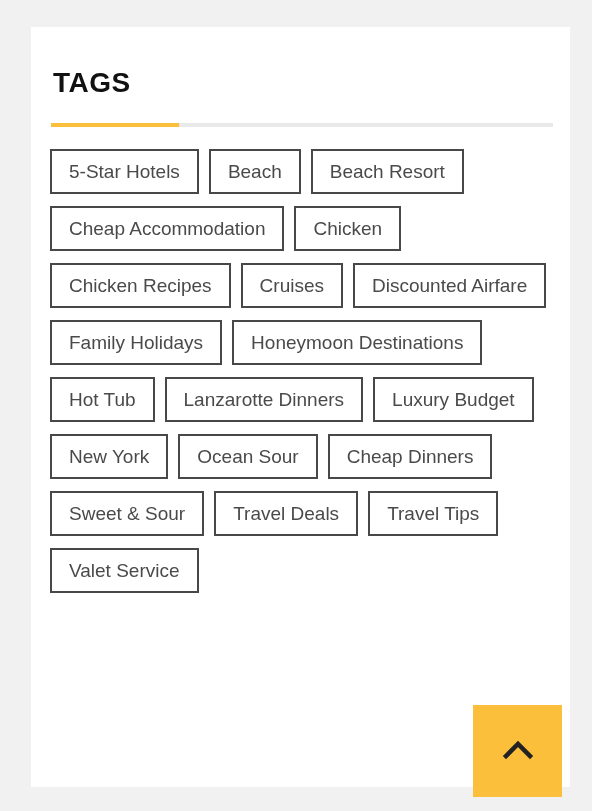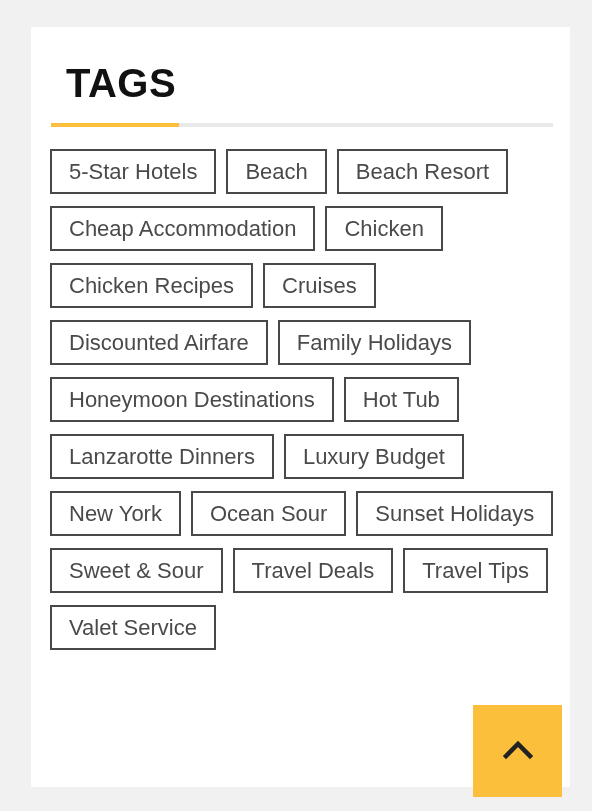--- a/index.html
+++ b/index.html
@@ -33,27 +33,27 @@
     height: 760px;
     background: #ffffff;
   }
 
   .card-inner {
     padding: 34px 20px 0 19px;
   }
 
   
   .widget-title {
-    font-size: 40px;
+    font-size: 28px;
     line-height: 44px;
     font-weight: 700;
     letter-spacing: 0.5px;
     color: #111111;
     font-family: "Liberation Sans", sans-serif;
-    margin-left: 16px;
+    margin-left: 3px;
   }
 
   .title-rule {
     position: relative;
     height: 4px;
     width: 502px;
     background: #e9e9e9;
     margin-top: 18px;
     margin-left: 1px;
   }
@@ -78,21 +78,21 @@
 
   .tag-link {
     display: inline-flex;
     align-items: center;
     justify-content: center;
     height: 45px;
     padding: 0 17px;
     border: 2px solid #484848;
     background: #ffffff;
     color: #4a4a4a;
-    font-size: 22px;
+    font-size: 19px;
     line-height: 1;
     font-family: "Liberation Sans", sans-serif;
     white-space: nowrap;
     text-decoration: none;
     cursor: pointer;
   }
 
   
   .scroll-top {
     position: absolute;
@@ -136,21 +136,21 @@
           <a class="tag-link">Chicken Recipes</a>
           <a class="tag-link">Cruises</a>
           <a class="tag-link">Discounted Airfare</a>
           <a class="tag-link">Family Holidays</a>
           <a class="tag-link">Honeymoon Destinations</a>
           <a class="tag-link">Hot Tub</a>
           <a class="tag-link">Lanzarotte Dinners</a>
           <a class="tag-link">Luxury Budget</a>
           <a class="tag-link">New York</a>
           <a class="tag-link">Ocean Sour</a>
-          <a class="tag-link">Sunset Holidays</a>
+          <a class="tag-link">Cheap Dinners</a>
           <a class="tag-link">Sweet &amp; Sour</a>
           <a class="tag-link">Travel Deals</a>
           <a class="tag-link">Travel Tips</a>
           <a class="tag-link">Valet Service</a>
         </nav>
 
     </div>
   </section>
 
   <button class="scroll-top">

